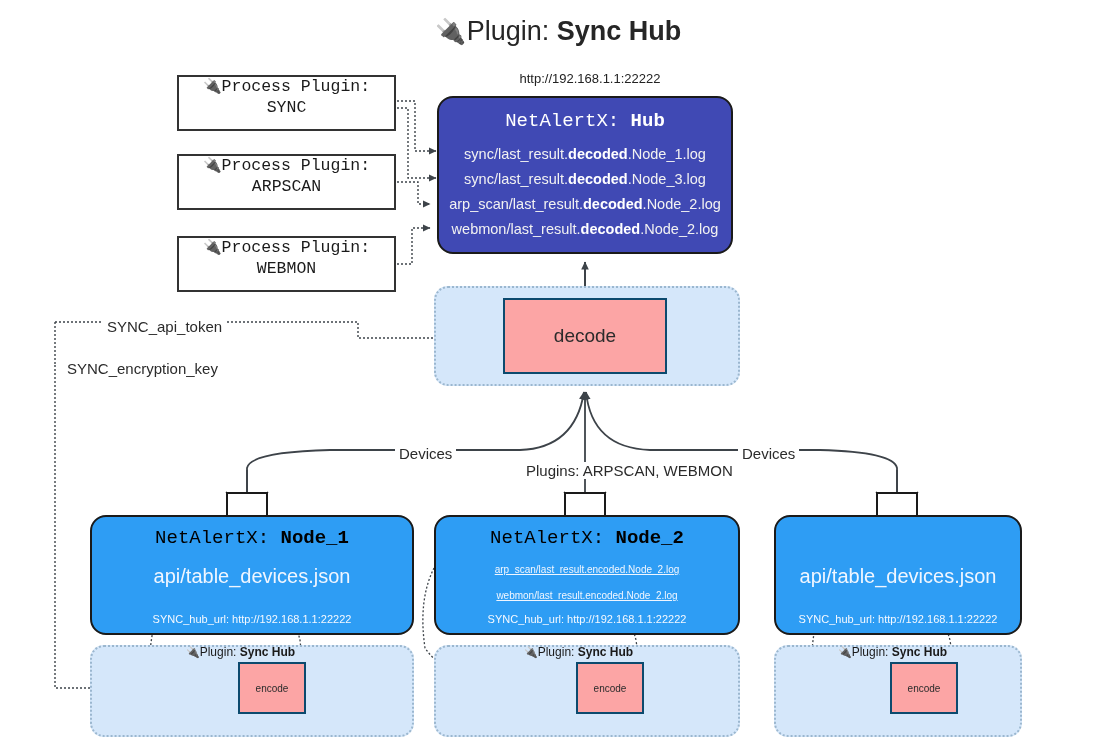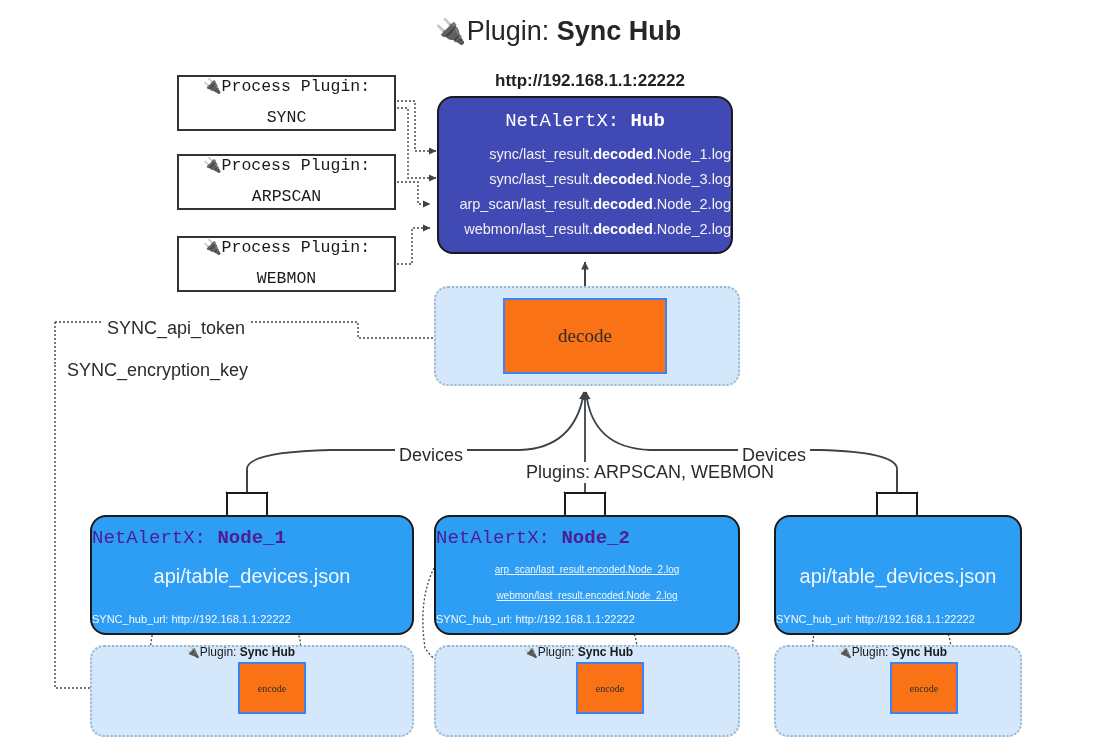--- a/index.html
+++ b/index.html
@@ -21,65 +21,64 @@
 
   
   .proc-box{
     position:absolute;width:219px;height:56px;
     background:#ffffff;border:2px solid #333333;
     box-sizing:border-box;
     font-family:"Liberation Mono","DejaVu Sans Mono",monospace;
     font-size:16.5px;color:#1a1a1a;
     display:flex;flex-direction:column;align-items:center;justify-content:flex-start;
     line-height:1.25;
-    gap:10px;
   }
   .proc-box .l1{white-space:nowrap;}
   .proc-box .l2{white-space:nowrap;}
   .proc-box .plug{font-family:"DejaVu Sans",sans-serif;font-size:15px;}
 
   
   .hub-url{
     position:absolute;left:435px;top:71px;width:310px;text-align:center;
-    font-size:17px;color:#222;font-weight:bold;white-space:nowrap;
+    font-size:13px;color:#222;font-weight:normal;white-space:nowrap;
   }
   .hub-box{
     position:absolute;left:437px;top:96px;width:296px;height:158px;
     background:#4049b4;border:2.5px solid #1a1a1a;border-radius:16px;
     box-sizing:border-box;
   }
   .hub-title{
     position:absolute;left:0;top:12px;width:100%;text-align:center;
     font-family:"Liberation Mono","DejaVu Sans Mono",monospace;
     font-size:19px;color:#ffffff;white-space:nowrap;
   }
   .hub-title .strong{font-weight:bold;}
   .hub-lines{position:absolute;left:0;top:44px;width:100%;}
   .hub-line{
-    text-align:right;color:#f2f2f2;font-size:14.5px;
+    text-align:center;color:#f2f2f2;font-size:14.5px;
     line-height:25px;white-space:nowrap;
   }
   .hub-line b{color:#ffffff;font-weight:bold;}
 
   
   .plugin-zone{
     position:absolute;background:#d5e7fa;
     border:2px dotted #9bb7cf;border-radius:14px;box-sizing:border-box;
   }
   .decode-zone{left:434px;top:286px;width:306px;height:100px;}
   .enc-zone{top:645px;height:92px;}
   .enc-zone-1{left:90px;width:324px;}
   .enc-zone-2{left:434px;width:306px;}
   .enc-zone-3{left:774px;width:248px;}
 
   
   .white-box{
-    position:absolute;background:#f97316;border:2px solid #3b82f6;
+    position:absolute;background:#fca5a5;border:2px solid #0c4a6e;
     box-sizing:border-box;display:flex;align-items:center;justify-content:center;
-    font-family:Liberation Serif, serif;color:#2b2b2b;
+    font-family:Liberation Sans, sans-serif;color:#2b2b2b;
   }
   .decode-box{left:503px;top:298px;width:164px;height:76px;font-size:19px;}
   .encode-box{top:662px;width:68px;height:52px;font-size:10px;margin-left:27px;}
   .encode-box-1{left:211px;}
   .encode-box-2{left:549px;}
   .encode-box-3{left:863px;}
 
   .enc-label{
     position:absolute;top:645px;font-size:12px;color:#1a1a1a;white-space:nowrap;
   }
@@ -92,48 +91,48 @@
   
   .node-box{
     position:absolute;top:515px;height:120px;
     background:#2e9df4;border:2.5px solid #1a1a1a;border-radius:16px;
     box-sizing:border-box;
   }
   .node-1{left:90px;width:324px;}
   .node-2{left:434px;width:306px;}
   .node-3{left:774px;width:248px;}
   .node-title{
-    position:absolute;left:0;top:10px;width:100%;
+    position:absolute;left:0;top:10px;width:100%;text-align:center;
     font-family:"Liberation Mono","DejaVu Sans Mono",monospace;
-    font-size:19px;color:#4c1d95;white-space:nowrap;
+    font-size:19px;color:#000000;white-space:nowrap;
   }
   .node-title .strong{font-weight:bold;}
   .node-lines{position:absolute;left:0;top:47px;width:100%;}
   .node-line{
     text-align:center;color:#f0f6ff;font-size:20px;line-height:25px;white-space:nowrap;
   }
   .node-foot{
-    position:absolute;left:0;bottom:8px;width:100%;
+    position:absolute;left:0;bottom:8px;width:100%;text-align:center;
     color:#f5f9ff;font-size:11px;white-space:nowrap;
   }
   .node-2 .node-lines{top:40px;}
   .node-2 .node-line{font-size:10px;line-height:26px;text-decoration:underline;}
 
   
   .envelope{
     position:absolute;width:42px;height:30px;top:492px;
     background:#ffffff;border:2px solid #1a1a1a;box-sizing:border-box;
   }
   .env-1{left:226px;}
   .env-2{left:564px;}
   .env-3{left:876px;}
 
   
   .edge-label{
-    position:absolute;font-size:18px;color:#2b2b2b;white-space:nowrap;
+    position:absolute;font-size:15px;color:#2b2b2b;white-space:nowrap;
     background:#ffffff;padding:0 4px;
   }
   .lbl-devices-left{left:395px;top:445px;}
   .lbl-devices-right{left:738px;top:445px;}
   .lbl-plugins{left:522px;top:462px;}
   .lbl-api-token{left:103px;top:318px;}
   .lbl-enc-key{left:63px;top:360px;}
 </style>
 </head>
 <body>

